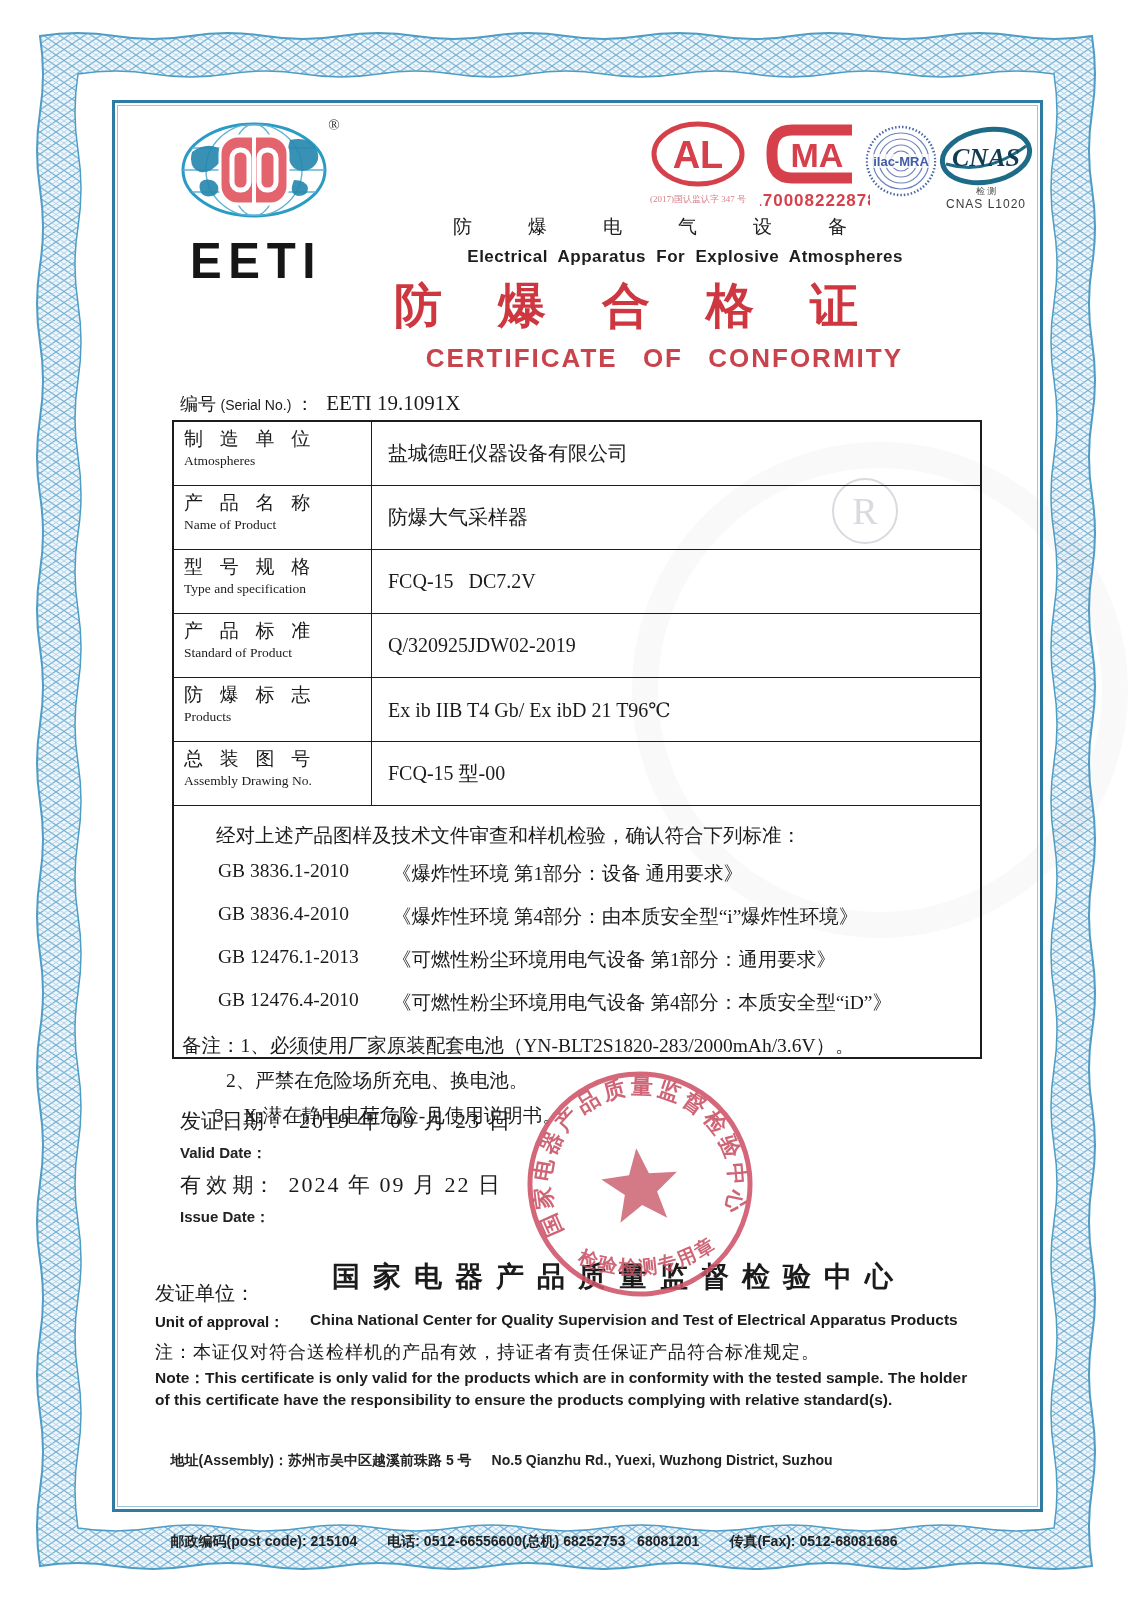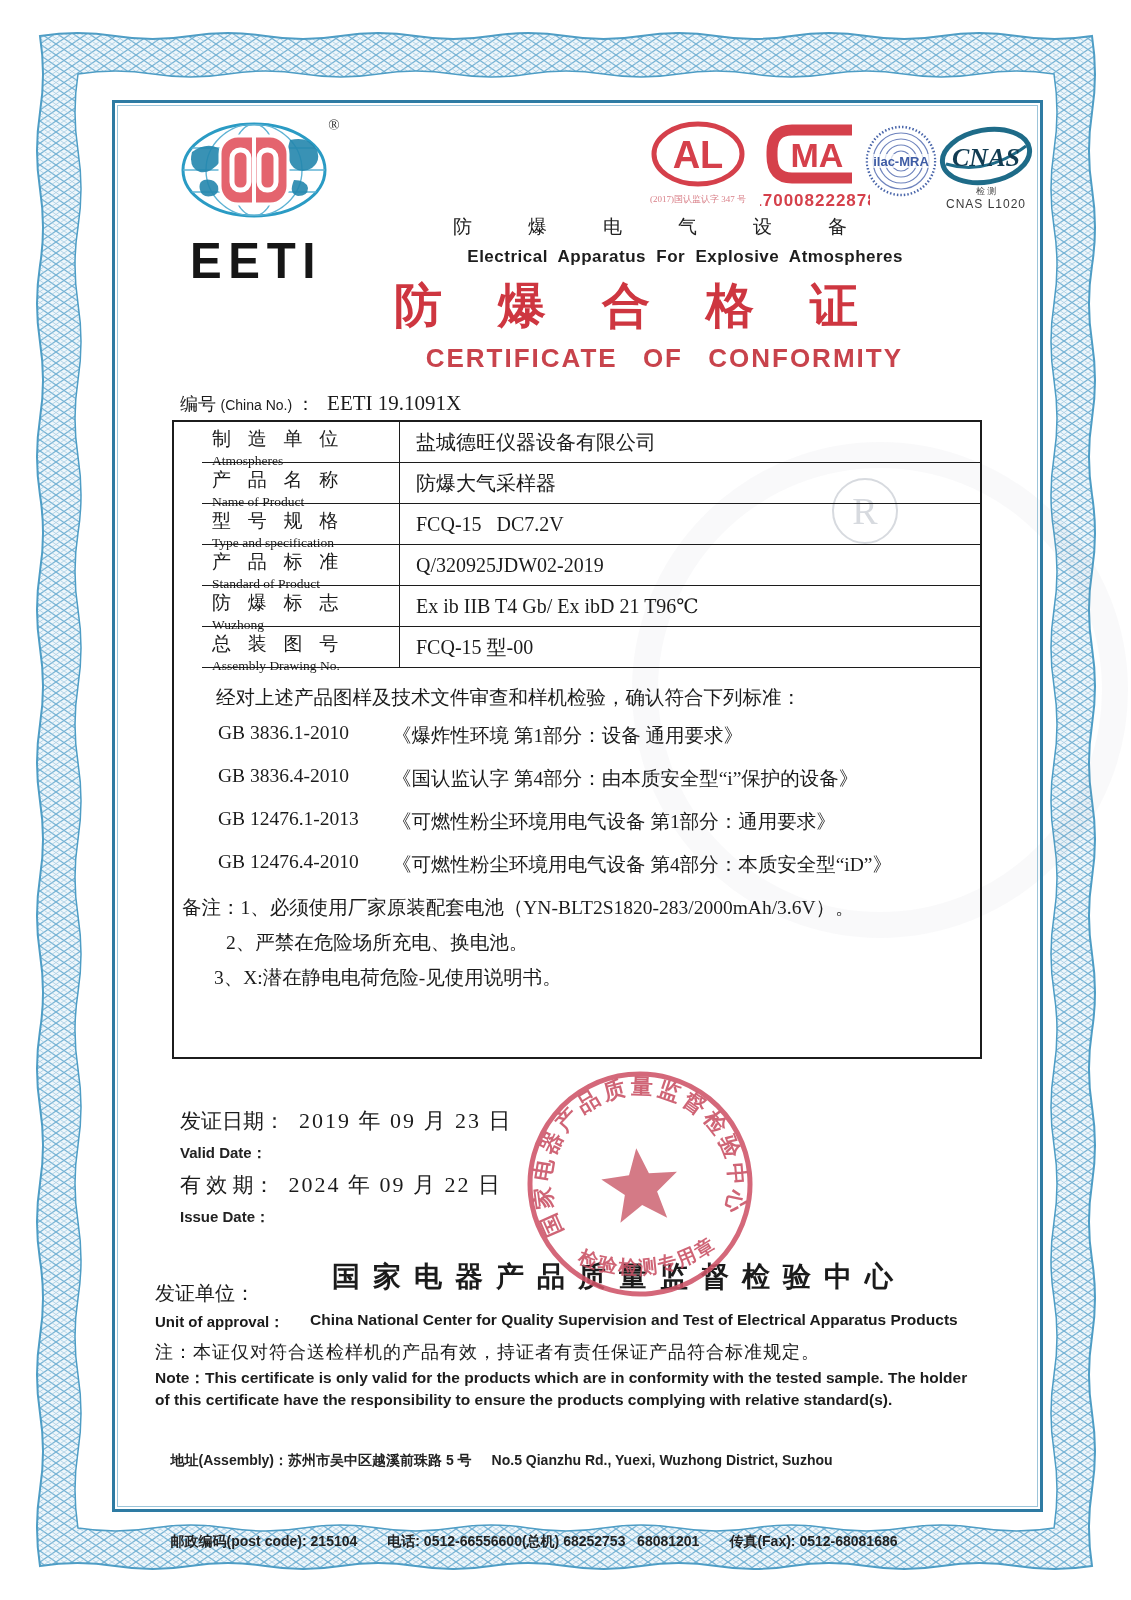--- a/index.html
+++ b/index.html
@@ -24,21 +24,21 @@
          letter-spacing:.5px;word-spacing:5px;color:#1d1d1d;}
   #h-cnt{top:274px;font-size:48px;font-weight:bold;color:#ce3640;letter-spacing:56px;text-indent:56px;white-space:nowrap;}
   #h-ent{top:343px;font-family:"Liberation Sans",sans-serif;font-size:26px;color:#c8434c;
          letter-spacing:2px;word-spacing:16px;font-weight:bold;}
   
   #serial{left:180px;top:391px;z-index:2;font-size:18px;}
   #serial .sn-en{font-family:"Liberation Sans",sans-serif;font-size:14px;}
   #serial .sn-val{font-size:21px;margin-left:8px;}
   
   #bigbox{left:172px;top:420px;width:806px;height:635px;border:2px solid #1c1c1c;z-index:2;background:transparent;}
-  .trow{display:flex;height:41px;border-bottom:1.5px solid #1c1c1c;box-sizing:border-box;margin-left:28px;}
+  .trow{display:flex;height:64px;border-bottom:1.5px solid #1c1c1c;box-sizing:border-box;}
   .tlabel{width:198px;border-right:1.5px solid #1c1c1c;box-sizing:border-box;padding:4px 8px 0 10px;}
   .tlabel .cn{font-size:19px;letter-spacing:6px;white-space:nowrap;}
   .tlabel .en{font-size:13.5px;margin-top:1px;white-space:nowrap;}
   .tvalue{flex:1;display:flex;align-items:center;padding-left:16px;font-size:20px;white-space:pre-wrap;}
   #standards{position:relative;height:306px;font-size:19.5px;}
   .std-intro{position:absolute;left:42px;top:16px;}
   .std-item{position:absolute;left:44px;display:flex;}
   .std-code{width:174px;white-space:nowrap;}
   .std-title{white-space:nowrap;}
   .rem-line1{position:absolute;left:8px;top:226px;display:flex;}
@@ -155,21 +155,21 @@
   <text x="48" y="84" text-anchor="middle" font-family="Liberation Sans,sans-serif" font-size="12" letter-spacing="1" fill="#3a3a3a">CNAS L1020</text>
 </svg>
 
 <div class="abs hc" id="h-cn1">防爆电气设备</div>
 <div class="abs hc" id="h-en1">Electrical Apparatus For Explosive Atmospheres</div>
 <div class="abs hc" id="h-cnt">防爆合格证</div>
 <div class="abs hc" id="h-ent">CERTIFICATE OF CONFORMITY</div>
 
 <div class="abs" id="serial">
   <span>编号</span>
-  <span class="sn-en">(China  No.)</span>
+  <span class="sn-en">(Serial  No.)</span>
   <span>：</span>
   <span class="sn-val">EETI 19.1091X</span>
 </div>
 
 <div class="abs" id="bigbox">
   <div class="trow">
     <div class="tlabel">
       <div class="cn">制 造 单 位</div>
       <div class="en">Atmospheres</div>
     </div>
@@ -192,41 +192,41 @@
   <div class="trow">
     <div class="tlabel">
       <div class="cn">产 品 标 准</div>
       <div class="en">Standard of Product</div>
     </div>
     <div class="tvalue">Q/320925JDW02-2019</div>
   </div>
   <div class="trow">
     <div class="tlabel">
       <div class="cn">防 爆 标 志</div>
-      <div class="en">Wuzhong</div>
+      <div class="en">Products</div>
     </div>
     <div class="tvalue">Ex ib IIB T4 Gb/ Ex ibD 21 T96℃</div>
   </div>
   <div class="trow">
     <div class="tlabel">
       <div class="cn">总 装 图 号</div>
       <div class="en">Assembly Drawing No.</div>
     </div>
     <div class="tvalue">FCQ-15 型-00</div>
   </div>
 
   <div id="standards">
     <div class="std-intro">经对上述产品图样及技术文件审查和样机检验，确认符合下列标准：</div>
     <div class="std-item" style="top:54px">
       <span class="std-code">GB 3836.1-2010</span>
       <span class="std-title">《爆炸性环境 第1部分：设备 通用要求》</span>
     </div>
     <div class="std-item" style="top:97px">
       <span class="std-code">GB 3836.4-2010</span>
-      <span class="std-title">《国认监认字 第4部分：由本质安全型“i”保护的设备》</span>
+      <span class="std-title">《爆炸性环境 第4部分：由本质安全型“i”爆炸性环境》</span>
     </div>
     <div class="std-item" style="top:140px">
       <span class="std-code">GB 12476.1-2013</span>
       <span class="std-title">《可燃性粉尘环境用电气设备 第1部分：通用要求》</span>
     </div>
     <div class="std-item" style="top:183px">
       <span class="std-code">GB 12476.4-2010</span>
       <span class="std-title">《可燃性粉尘环境用电气设备 第4部分：本质安全型“iD”》</span>
     </div>
     <div class="rem-line1">

